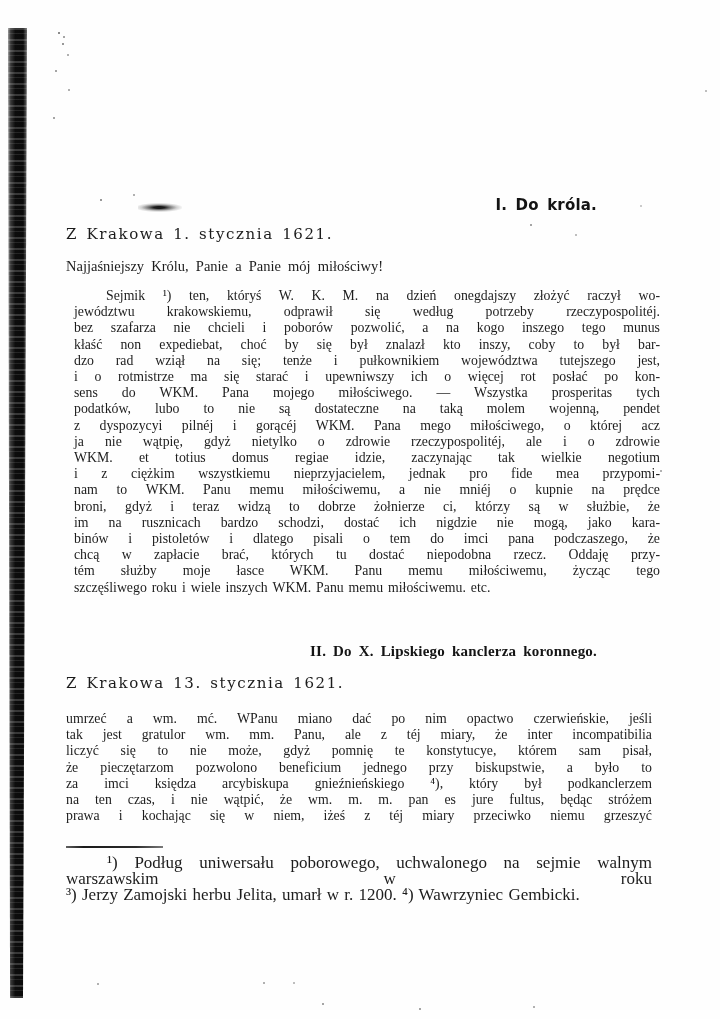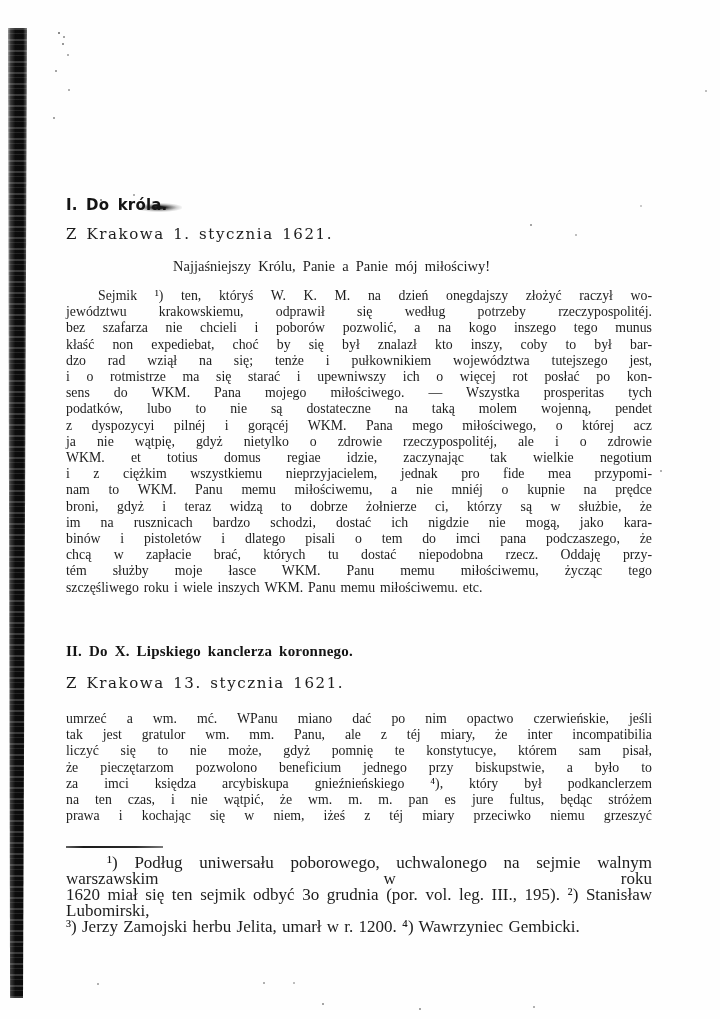--- a/index.html
+++ b/index.html
@@ -61,47 +61,47 @@
   }
 
   .block { position: absolute; left: 66px; width: 586px; box-sizing: border-box; }
 
   .heading {
     font-family: "DejaVu Sans", sans-serif;
     font-weight: bold;
     font-size: 15px;
     letter-spacing: 0.2px;
     word-spacing: 3px;
-    text-align: left;
+    text-align: right;
     padding-right: 55px; 
     color: #141414;
   }
   .h1pos { top: 196px; }
   .h2pos { top: 643px; font-family: Liberation Serif, serif; }
 
   .dateline {
     font-family: "DejaVu Serif", serif;
     font-size: 15px;
     letter-spacing: 1.6px;
     word-spacing: 2px;
     color: #1b1b1b;
   }
   .d1pos { top: 225px; }
   .d2pos { top: 674px; }
 
   .salutation {
     top: 258px;
     font-size: 14.5px;
     word-spacing: 3.5px;
-    text-align: center;
+    text-align: left;
     padding-right: 55px;
   }
 
   .body-text { font-size: 13.8px; line-height: 16.2px; word-spacing: 1.5px; }
-  .p1pos { top: 288px; }
+  .p1pos { top: 288px; margin-left: 8px; }
   .p2pos { top: 711px; }
 
   .tline { text-align: justify; text-align-last: justify; white-space: normal; }
   .tline.last { text-align-last: left; }
   .body-text .tline.first { text-indent: 32px; }
 
   .footrule {
     position: absolute; left: 66px; top: 846px;
     width: 97px; height: 2px;
     background: linear-gradient(90deg, #606060, #1a1a1a 18%, #2b2b2b 72%, #7a7a7a);
@@ -162,16 +162,15 @@
       <div class="tline">że pieczętarzom pozwolono beneficium jednego przy biskupstwie, a było to</div>
       <div class="tline">za imci księdza arcybiskupa gnieźnieńskiego ⁴), który był podkanclerzem</div>
       <div class="tline">na ten czas, i nie wątpić, że wm. m. m. pan es jure fultus, będąc stróżem</div>
       <div class="tline">prawa i kochając się w niem, iżeś z téj miary przeciwko niemu grzeszyć</div>
     </div>
 
   <div class="footrule"></div>
 
   <div class="block footnotes">
       <div class="tline first">¹) Podług uniwersału poborowego, uchwalonego na sejmie walnym warszawskim w roku</div>
-      <div class="tline">1620 miał się ten sejmik odbyć 3o grudnia (por. vol. leg. III., 195). ²) Stanisław Lubomirski,</div>
       <div class="tline last">³) Jerzy Zamojski herbu Jelita, umarł w r. 1200. ⁴) Wawrzyniec Gembicki.</div>
     </div>
 </div>
 
 </body></html>

